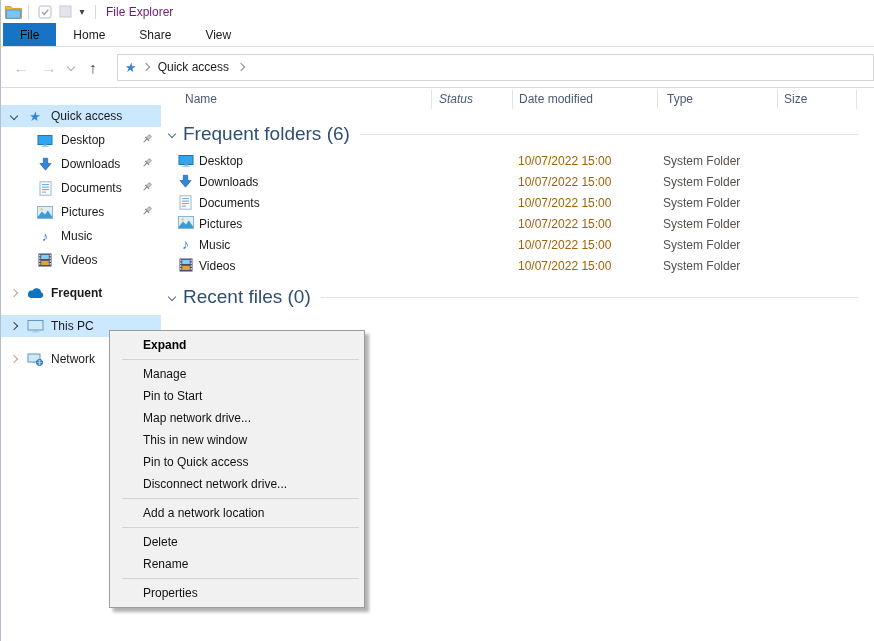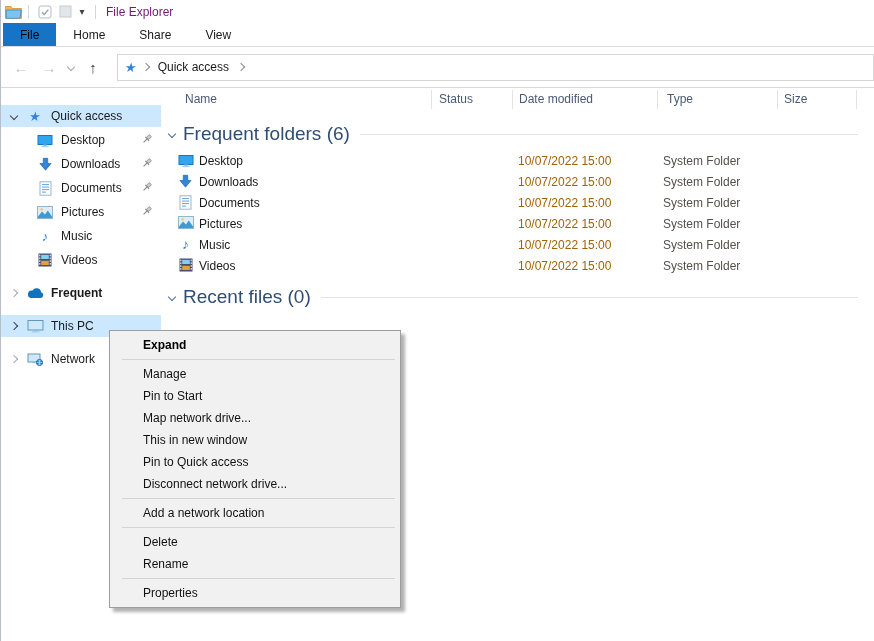--- a/index.html
+++ b/index.html
@@ -60,21 +60,21 @@
   .group-h { display:flex; align-items:center; margin:11px 16px 6px 8px; color:#2f4e74; font-size:19px; }
   .group-h .g-label { margin-left:8px; white-space:nowrap; }
   .group-h .rule { flex:1; height:1px; background:#e4e4e4; margin-left:10px; }
   .file-row { position:relative; height:21px; }
   .f-icon { position:absolute; left:16px; top:2px; width:17px; display:flex; justify-content:center; }
   .f-name { position:absolute; left:38px; top:3px; color:#191919; }
   .f-date { position:absolute; left:357px; top:3px; color:#a16207; }
   .f-type { position:absolute; left:502px; top:3px; color:#55504b; }
 
   
-  .ctx { position:absolute; left:108px; top:330px; width:292px; background:#f1f1f1;
+  .ctx { position:absolute; left:108px; top:330px; width:256px; background:#f1f1f1;
          border:1px solid #9d9d9d; box-shadow:4px 4px 3px rgba(0,0,0,0.30); padding:3px 0; z-index:10; }
   .mi { height:22px; line-height:22px; padding-left:33px; color:#111; white-space:nowrap; }
   .mi.bold { font-weight:bold; color:#000; }
   .msep { height:1px; background:#d4d4d4; margin:3px 5px 3px 12px; }
 </style>
 </head>
 <body>
 
 <div class="window">
 
@@ -286,21 +286,21 @@
             </svg>
         </span>
         <span class="s-label">Network</span>
       </div>
     </div>
 
     <div class="main">
 
       <div class="cols">
         <span class="col-h" style="left:24px;">Name</span>
-        <span class="col-h" style="left:278px;">Status</span>
+        <span class="col-h" style="left:278px;font-style:italic;">Status</span>
         <span class="col-h" style="left:358px;">Date modified</span>
         <span class="col-h" style="left:506px;">Type</span>
         <span class="col-h" style="left:623px;">Size</span>
         <span class="col-div" style="left:270px;"></span>
         <span class="col-div" style="left:351px;"></span>
         <span class="col-div" style="left:496px;"></span>
         <span class="col-div" style="left:616px;"></span>
         <span class="col-div" style="left:695px;"></span>
       </div>
 

